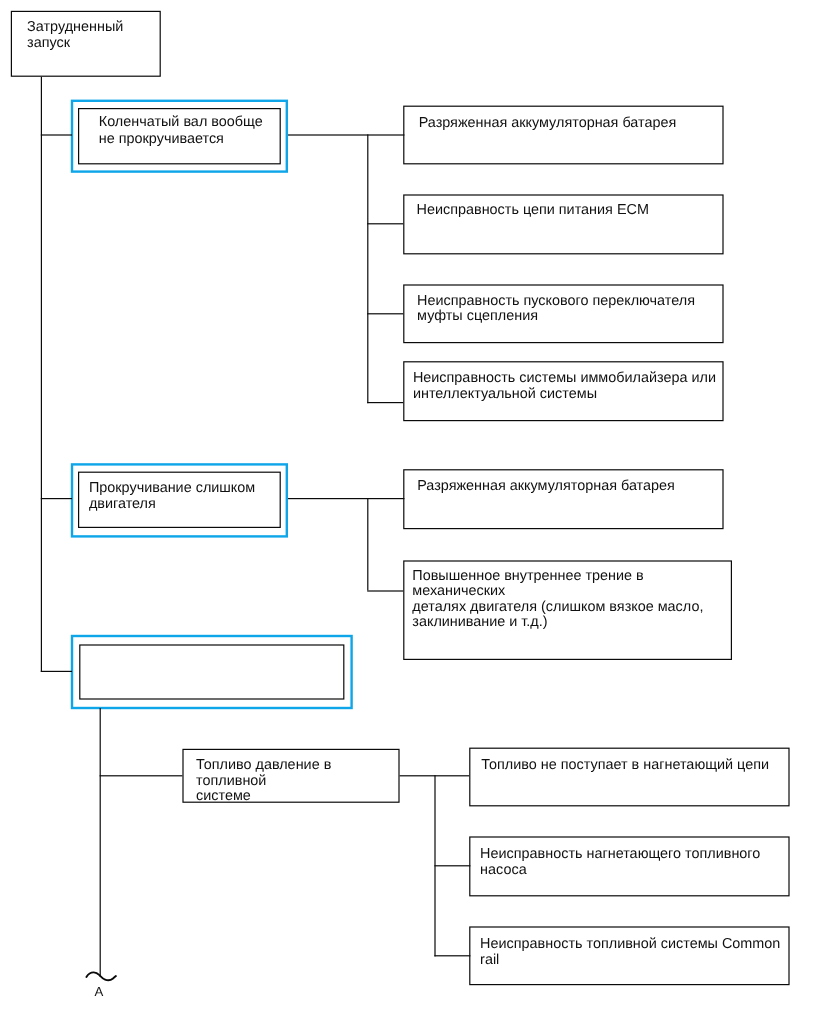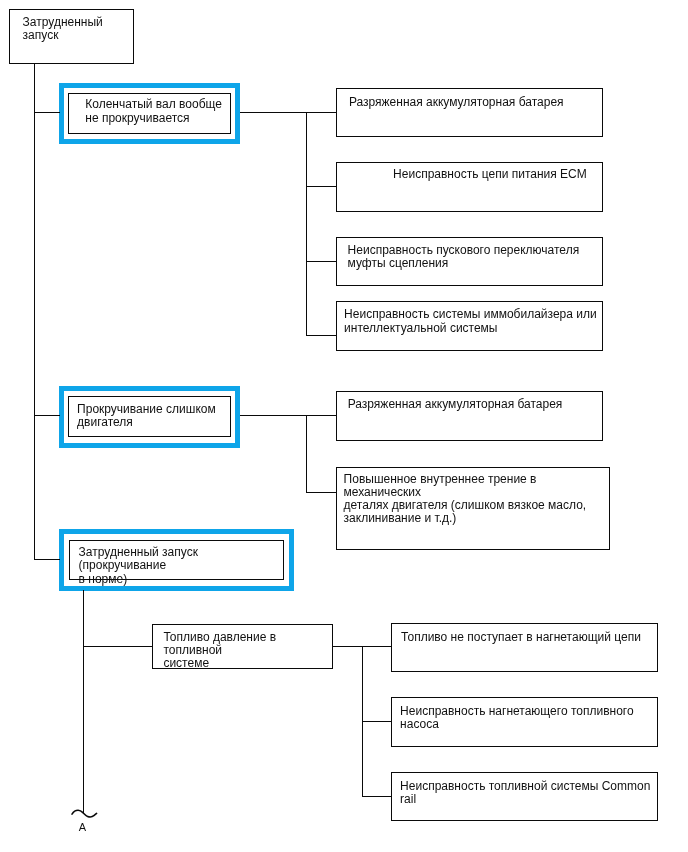--- a/index.html
+++ b/index.html
@@ -1,39 +1,39 @@
 <!DOCTYPE html>
 <html><head>
 <meta charset="utf-8">
 <style>
   html,body{margin:0;padding:0;background:#ffffff;}
   body{width:688px;height:852px;overflow:hidden;
        font-family:"Liberation Sans",sans-serif;color:#111;}
   #canvas{position:relative;width:688px;height:852px;background:#fff;}
   .box{position:absolute;border:1px solid #0a0a0a;background:#fff;box-sizing:border-box;}
   .txt{font-size:12px;line-height:13.2px;white-space:pre-line;}
-  .dbox{position:absolute;border:5px solid #0ea5e9;background:#fff;box-sizing:border-box;}
+  .dbox{position:absolute;border:2px solid #0ea5e9;background:#fff;box-sizing:border-box;}
   .dbox .inner{position:absolute;border:1px solid #0a0a0a;box-sizing:border-box;}
   .dbox .txt{position:absolute;}
   .ln{position:absolute;background:#0a0a0a;}
   .lbl{position:absolute;font-size:11px;line-height:11px;}
 </style>
 </head>
 <body>
 
 <div id="canvas">
   <div class="box" style="left:9px;top:9px;width:125px;height:55px;">
     <div class="txt" style="padding:6.1px 0 0 12.6px;">Затрудненный
 запуск</div>
   </div>
   <div class="box" style="left:335.5px;top:88px;width:267px;height:49px;">
     <div class="txt" style="padding:7.2px 0 0 12.4px;">Разряженная аккумуляторная батарея</div>
   </div>
   <div class="box" style="left:335.5px;top:162px;width:267px;height:49.5px;">
-    <div class="txt" style="padding:5.3px 0 0 10.6px;margin-left:46px;">Неисправность цепи питания ECM</div>
+    <div class="txt" style="padding:5.3px 0 0 10.6px;">Неисправность цепи питания ECM</div>
   </div>
   <div class="box" style="left:335.5px;top:236.5px;width:267px;height:49px;">
     <div class="txt" style="padding:6.3px 0 0 11.1px;">Неисправность пускового переключателя
 муфты сцепления</div>
   </div>
   <div class="box" style="left:335.5px;top:301px;width:267px;height:49.5px;">
     <div class="txt" style="padding:6.3px 0 0 7.6px;">Неисправность системы иммобилайзера или
 интеллектуальной системы</div>
   </div>
   <div class="box" style="left:335.5px;top:390.5px;width:267px;height:50px;">
@@ -62,22 +62,20 @@
     <div class="txt" style="left:21.8px;top:10.8px;">Коленчатый вал вообще
 не прокручивается</div>
   </div>
   <div class="dbox" style="left:58.5px;top:385.5px;width:181.5px;height:62px;">
     <div class="inner" style="left:4.5px;top:5.5px;right:4.5px;bottom:5.5px;"></div>
     <div class="txt" style="left:13.6px;top:12.6px;">Прокручивание слишком
 двигателя</div>
   </div>
   <div class="dbox" style="left:59.0px;top:529.0px;width:234.5px;height:62px;">
     <div class="inner" style="left:4.5px;top:6.0px;right:4.5px;bottom:6.0px;"></div>
-    <div class="txt" style="left:14.6px;top:12.1px;">Затрудненный запуск (прокручивание
-в норме)</div>
   </div>
   <div class="ln" style="left:33.5px;top:63.5px;width:1px;height:496px;"></div>
   <div class="ln" style="left:33.5px;top:111.5px;width:26px;height:1px;"></div>
   <div class="ln" style="left:239.5px;top:111.5px;width:97px;height:1px;"></div>
   <div class="ln" style="left:306.0px;top:111.5px;width:1px;height:224px;"></div>
   <div class="ln" style="left:306.0px;top:186.0px;width:30px;height:1px;"></div>
   <div class="ln" style="left:306.0px;top:261.0px;width:30px;height:1px;"></div>
   <div class="ln" style="left:306.0px;top:335.0px;width:30px;height:1px;"></div>
   <div class="ln" style="left:33.5px;top:415.0px;width:26px;height:1px;"></div>
   <div class="ln" style="left:239.5px;top:415.0px;width:97px;height:1px;"></div>

